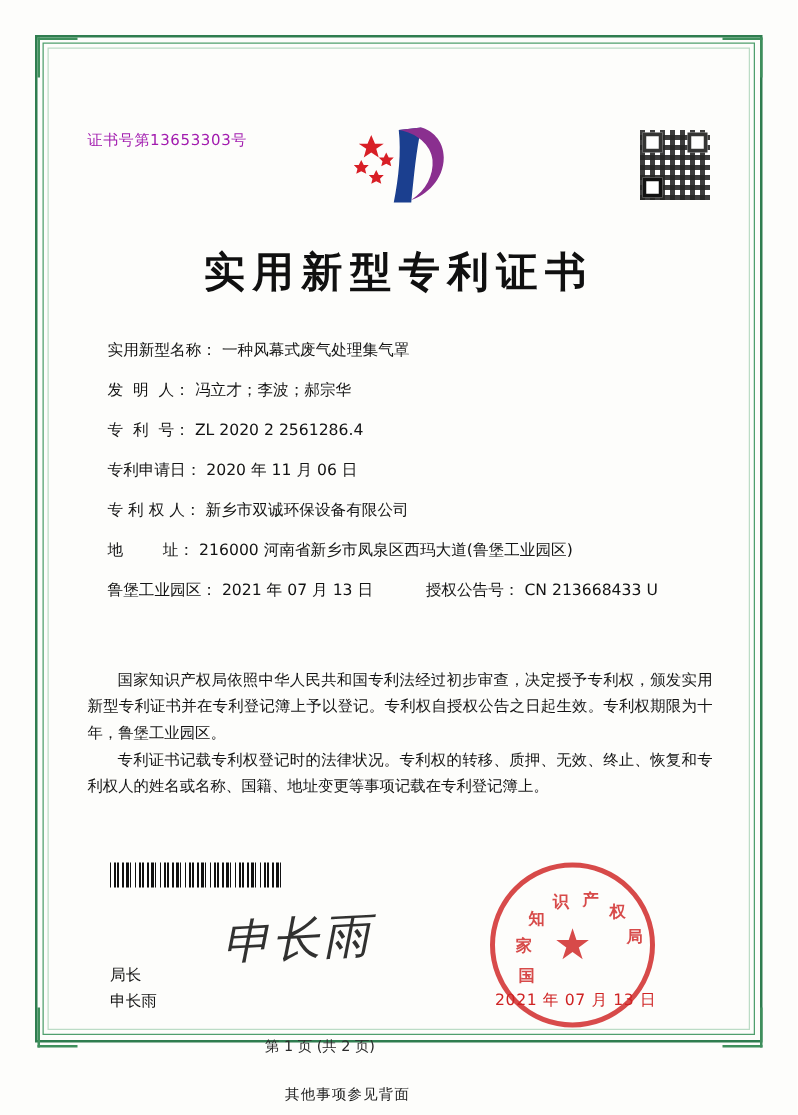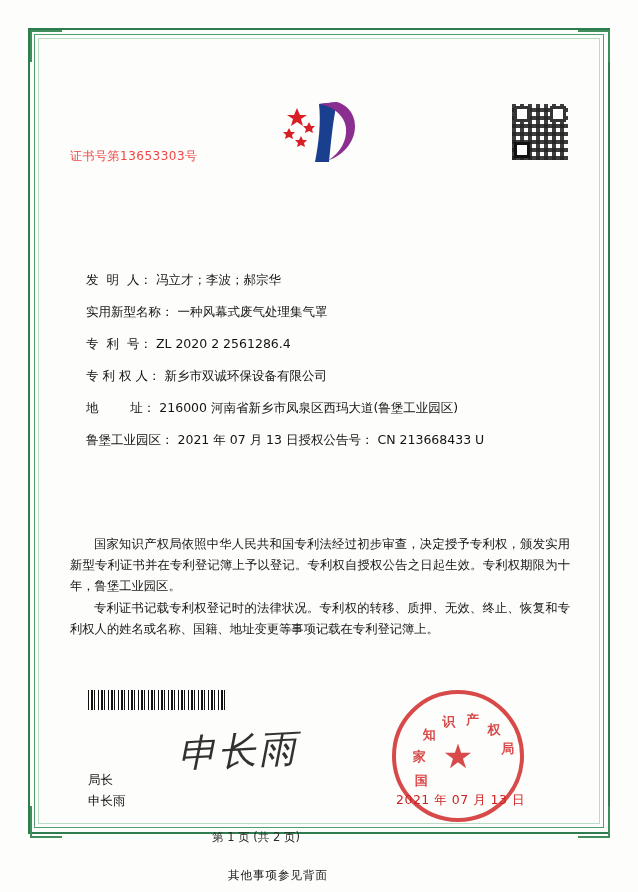--- a/index.html
+++ b/index.html
@@ -54,24 +54,23 @@
   .corner.tl { left: 30px; top: 30px; border-right: none; border-bottom: none; }
   .corner.tr { left: 578px; top: 30px; border-left: none; border-bottom: none; }
   .corner.bl { left: 30px; top: 806px; border-right: none; border-top: none; }
   .corner.br { left: 578px; top: 806px; border-left: none; border-top: none; }
 
   
   .cert-no {
     position: absolute;
     left: 70px; top: 104px;
     font-size: 12px;
-    color: #ef4444;
+    color: #a21caf;
     letter-spacing: 0.5px;
     font-family: "DejaVu Sans", "Liberation Sans", sans-serif;
-    margin-top: 44px;
   }
 
   .emblem {
     position: absolute;
     left: 275px; top: 98px;
     width: 90px; height: 70px;
   }
 
   .qr {
     position: absolute;
@@ -130,20 +129,21 @@
   .flabel {
     white-space: pre;
     flex: 0 0 auto;
   }
   .fvalue {
     margin-left: 4px;
     flex: 1 1 auto;
   }
   .frow.two .fvalue { flex: 0 0 auto; }
   .flabel2 {
+    margin-left: 42px;
     white-space: pre;
   }
 
   
   .paras {
     position: absolute;
     left: 70px; top: 534px;
     width: 500px;
     font-size: 12.3px;
     line-height: 21px;
@@ -267,33 +267,38 @@
       <polygon points="22,10 25,17 32,17 26,21 28,28 22,24 16,28 18,21 12,17 19,17" fill="#d81f26"></polygon>
       <polygon points="34,24 36,28 40,28 37,31 38,35 34,33 30,35 31,31 28,28 32,28" fill="#d81f26"></polygon>
       <polygon points="26,38 28,42 32,42 29,45 30,49 26,47 22,49 23,45 20,42 24,42" fill="#d81f26"></polygon>
       <polygon points="14,30 16,34 20,34 17,37 18,41 14,39 10,41 11,37 8,34 12,34" fill="#d81f26"></polygon>
     </svg>
   </div>
 
   <div class="qr"></div>
   <div class="qr-bl"></div>
 
+  <div class="title">实用新型专利证书</div>
 
   <div class="fields">
+    <div class="frow">
+      <span class="flabel">实用新型名称：</span>
+      <span class="fvalue">一种风幕式废气处理集气罩</span>
+    </div>
     <div class="frow">
       <span class="flabel">发  明  人：</span>
       <span class="fvalue">冯立才；李波；郝宗华</span>
     </div>
     <div class="frow">
-      <span class="flabel">实用新型名称：</span>
-      <span class="fvalue">一种风幕式废气处理集气罩</span>
-    </div>
-    <div class="frow">
       <span class="flabel">专  利  号：</span>
       <span class="fvalue">ZL 2020 2 2561286.4</span>
+    </div>
+    <div class="frow">
+      <span class="flabel">专利申请日：</span>
+      <span class="fvalue">2020 年 11 月 06 日</span>
     </div>
     <div class="frow">
       <span class="flabel">专 利 权 人：</span>
       <span class="fvalue">新乡市双诚环保设备有限公司</span>
     </div>
     <div class="frow">
       <span class="flabel">地        址：</span>
       <span class="fvalue">216000 河南省新乡市凤泉区西玛大道(鲁堡工业园区)</span>
     </div>
     <div class="frow two">

